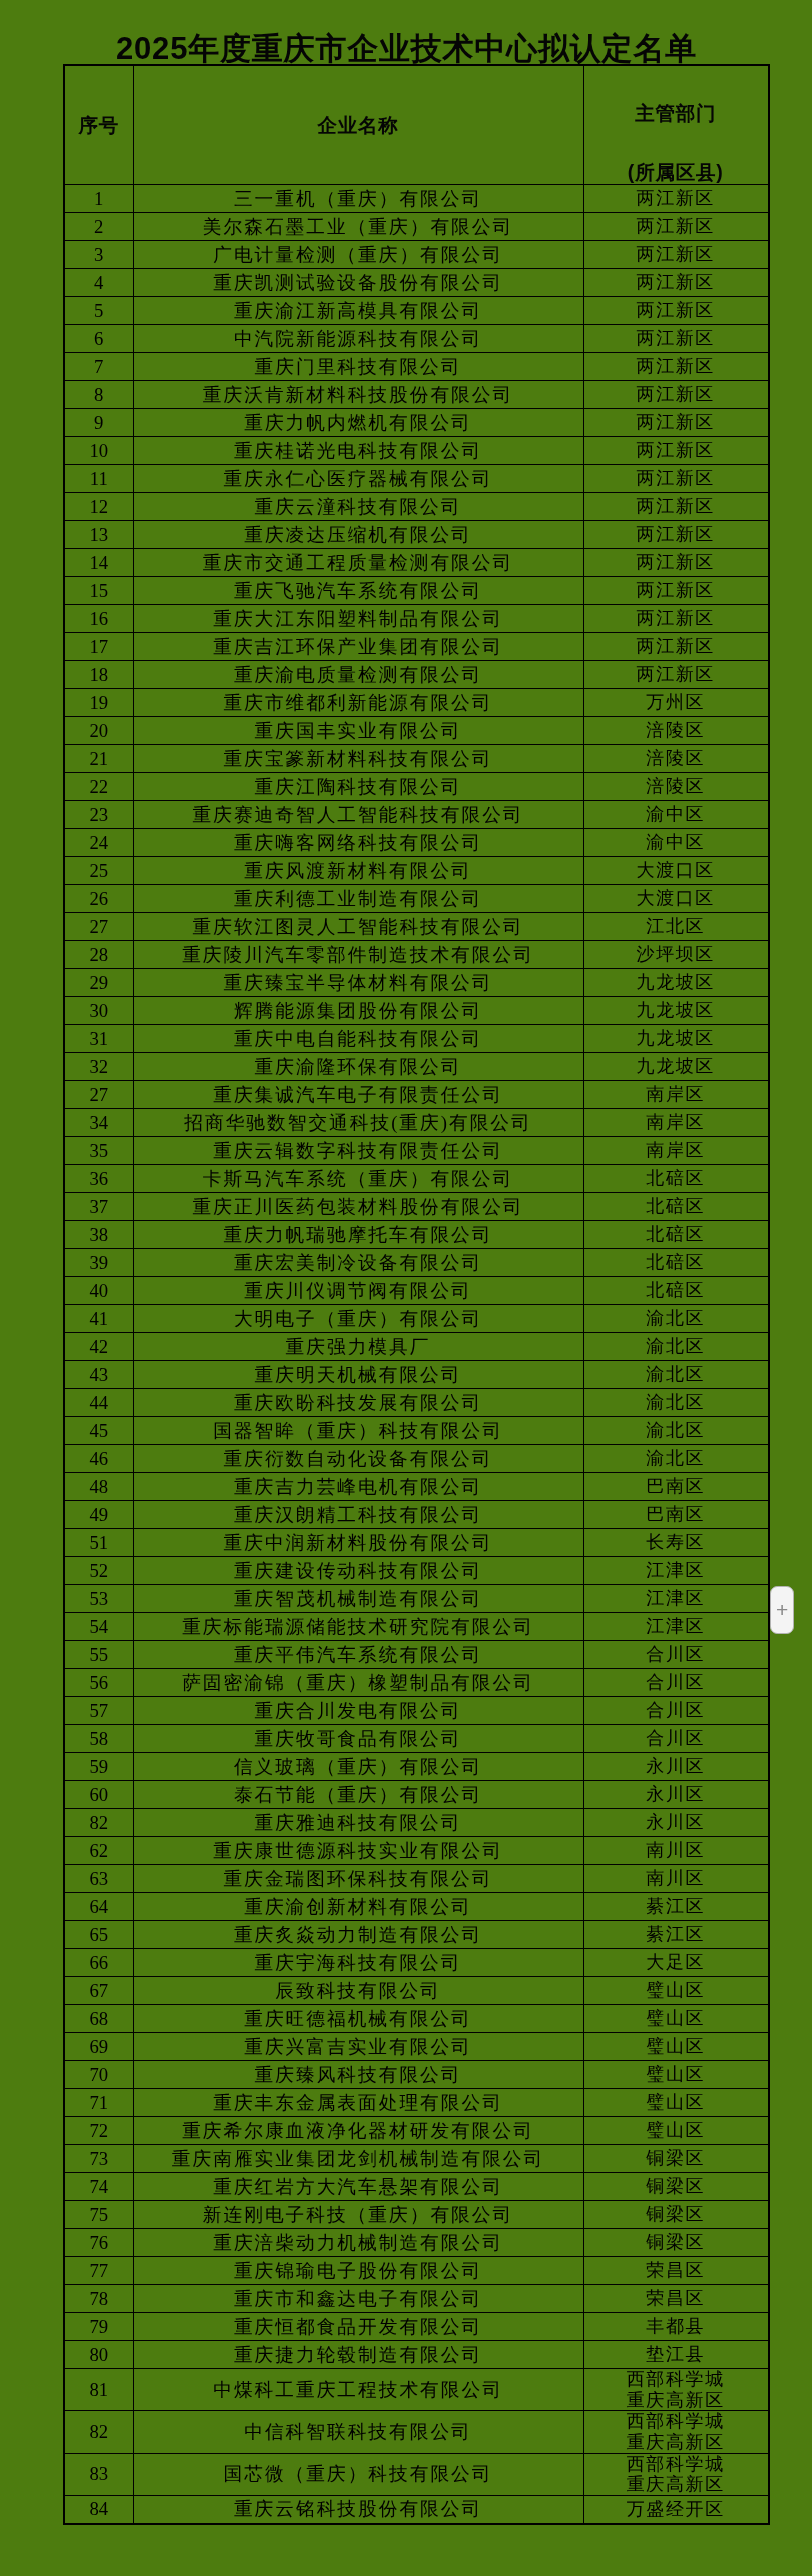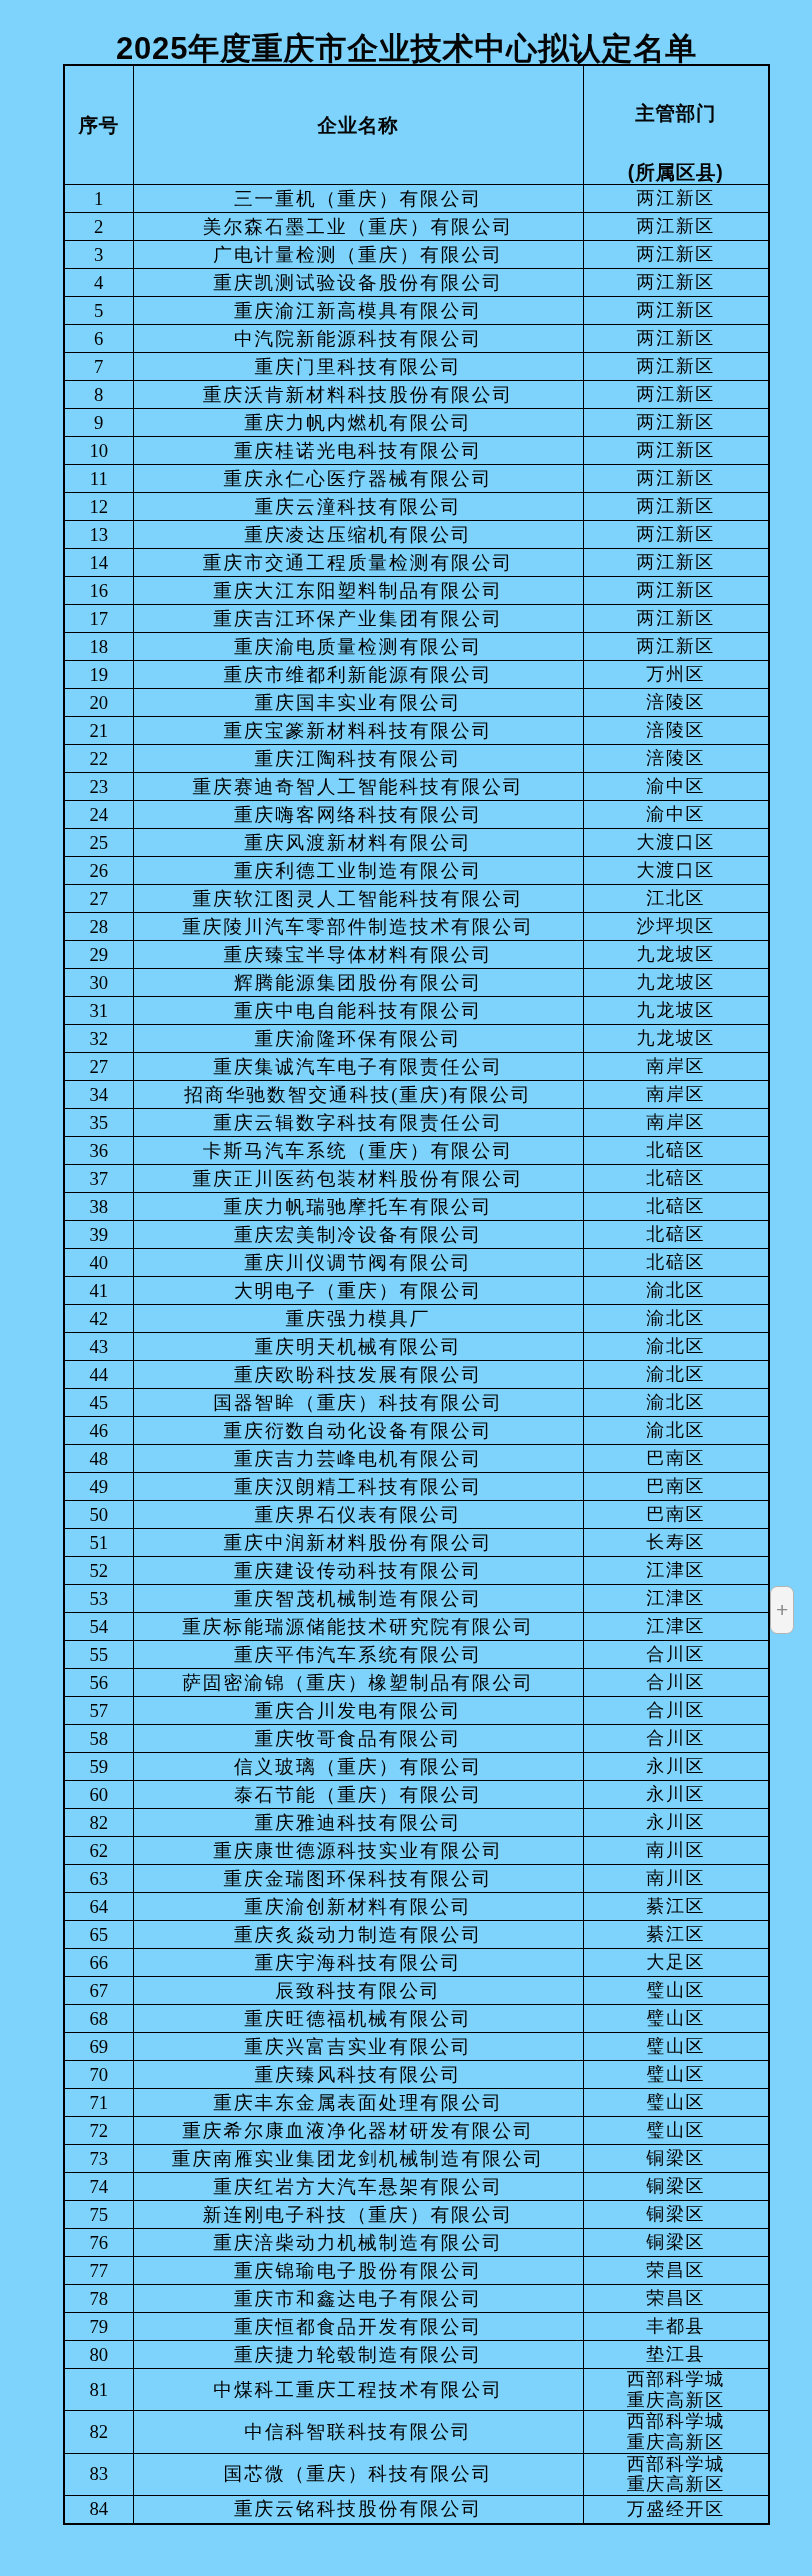--- a/index.html
+++ b/index.html
@@ -1,20 +1,20 @@
 <!DOCTYPE html>
 <html style="font-size:13px"><head>
 <meta charset="utf-8">
 <style>
   html,body { margin:0; padding:0; background:#ffffff; }
   .page {
     position:relative;
     width:813px;
     height:2576px;
-    background:#7dd3fc;
+    background:#4d7c0f;
     color:#000;
     font-family:"Liberation Serif","DejaVu Serif",serif;
     overflow:hidden;
   }
   .title {
     position:absolute;
     top:28px;
     left:0;
     width:813px;
     text-align:center;
@@ -178,20 +178,25 @@
           <td class="seq">13</td>
           <td class="name">重庆凌达压缩机有限公司</td>
           <td class="district">两江新区</td>
         </tr>
         <tr>
           <td class="seq">14</td>
           <td class="name">重庆市交通工程质量检测有限公司</td>
           <td class="district">两江新区</td>
         </tr>
         <tr>
+          <td class="seq">15</td>
+          <td class="name">重庆飞驰汽车系统有限公司</td>
+          <td class="district">两江新区</td>
+        </tr>
+        <tr>
           <td class="seq">16</td>
           <td class="name">重庆大江东阳塑料制品有限公司</td>
           <td class="district">两江新区</td>
         </tr>
         <tr>
           <td class="seq">17</td>
           <td class="name">重庆吉江环保产业集团有限公司</td>
           <td class="district">两江新区</td>
         </tr>
         <tr>
@@ -340,25 +345,20 @@
           <td class="district">渝北区</td>
         </tr>
         <tr>
           <td class="seq">48</td>
           <td class="name">重庆吉力芸峰电机有限公司</td>
           <td class="district">巴南区</td>
         </tr>
         <tr>
           <td class="seq">49</td>
           <td class="name">重庆汉朗精工科技有限公司</td>
-          <td class="district">巴南区</td>
-        </tr>
-        <tr>
-          <td class="seq">50</td>
-          <td class="name">重庆界石仪表有限公司</td>
           <td class="district">巴南区</td>
         </tr>
         <tr>
           <td class="seq">51</td>
           <td class="name">重庆中润新材料股份有限公司</td>
           <td class="district">长寿区</td>
         </tr>
         <tr>
           <td class="seq">52</td>
           <td class="name">重庆建设传动科技有限公司</td>

